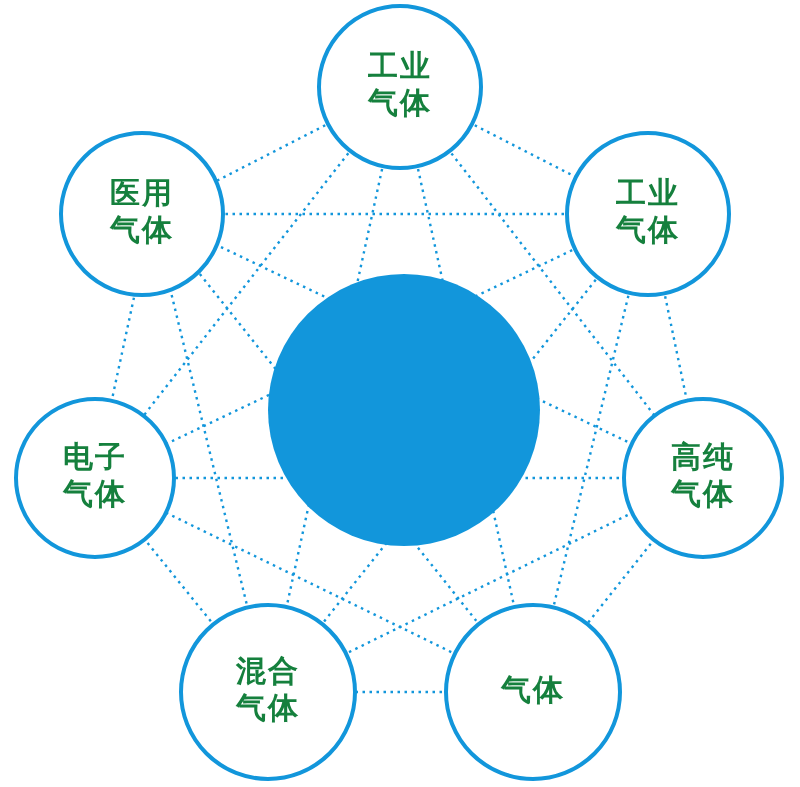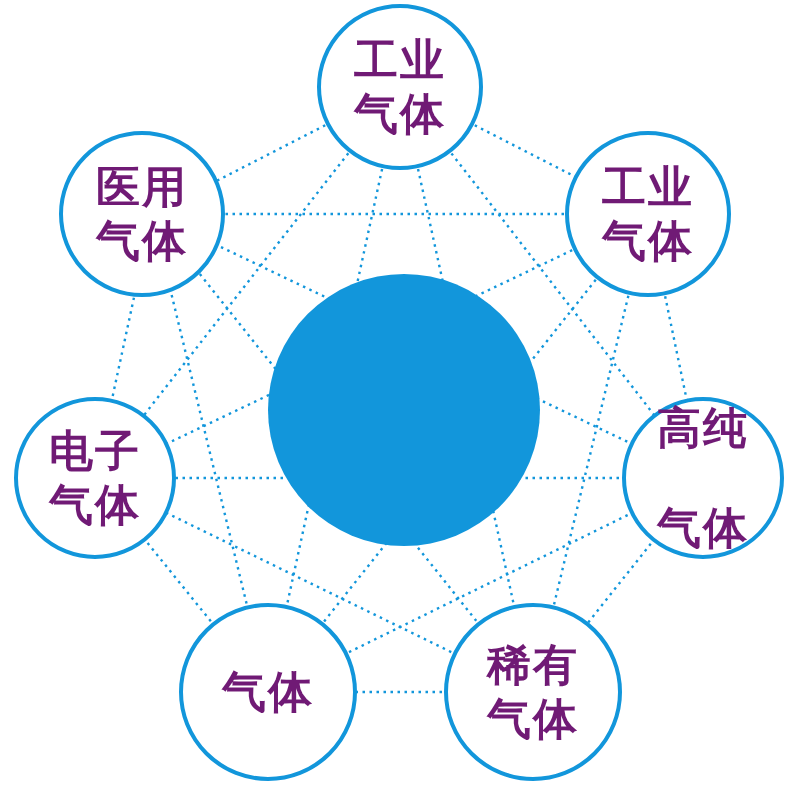--- a/index.html
+++ b/index.html
@@ -41,31 +41,32 @@
     border: 4px solid #1296db;
     border-radius: 50%;
     background: #ffffff;
     box-sizing: border-box;
     display: flex;
     flex-direction: column;
     align-items: center;
     justify-content: center;
   }
   .node span {
-    color: #701a75;
-    font-size: 44px;
+    color: #15803d;
+    font-size: 30px;
     font-weight: bold;
     line-height: 1.22;
     letter-spacing: 2px;
     white-space: nowrap;
+    font-family: Liberation Mono, monospace;
   }
   .node-top        { left: 317px; top: 4px;   width: 166px; height: 166px; }
   .node-top-right  { left: 565px; top: 131px; width: 166px; height: 166px; }
   .node-top-left   { left: 59px;  top: 131px; width: 166px; height: 166px; }
-  .node-right      { left: 622px; top: 397px; width: 162px; height: 162px; justify-content: space-between; }
+  .node-right      { left: 622px; top: 397px; width: 162px; height: 162px; }
   .node-left       { left: 14px;  top: 397px; width: 162px; height: 162px; align-items: center; }
   .node-bottom-right { left: 444px; top: 603px; width: 178px; height: 178px; }
   .node-bottom-left  { left: 179px; top: 603px; width: 178px; height: 178px; }
 </style>
 </head>
 <body>
 
 <div class="diagram">
 
   <svg class="lines-svg" viewBox="0 0 800 787" xmlns="http://www.w3.org/2000/svg">
@@ -104,25 +105,25 @@
     <span>工业</span>
     <span>气体</span>
   </div>
 
   <div class="node node-right">
     <span>高纯</span>
     <span>气体</span>
   </div>
 
   <div class="node node-bottom-right">
-    <span>稀有</span>
     <span>气体</span>
   </div>
 
   <div class="node node-bottom-left">
+    <span>混合</span>
     <span>气体</span>
   </div>
 
   <div class="node node-left">
     <span>电子</span>
     <span>气体</span>
   </div>
 
   <div class="node node-top-left">
     <span>医用</span>

